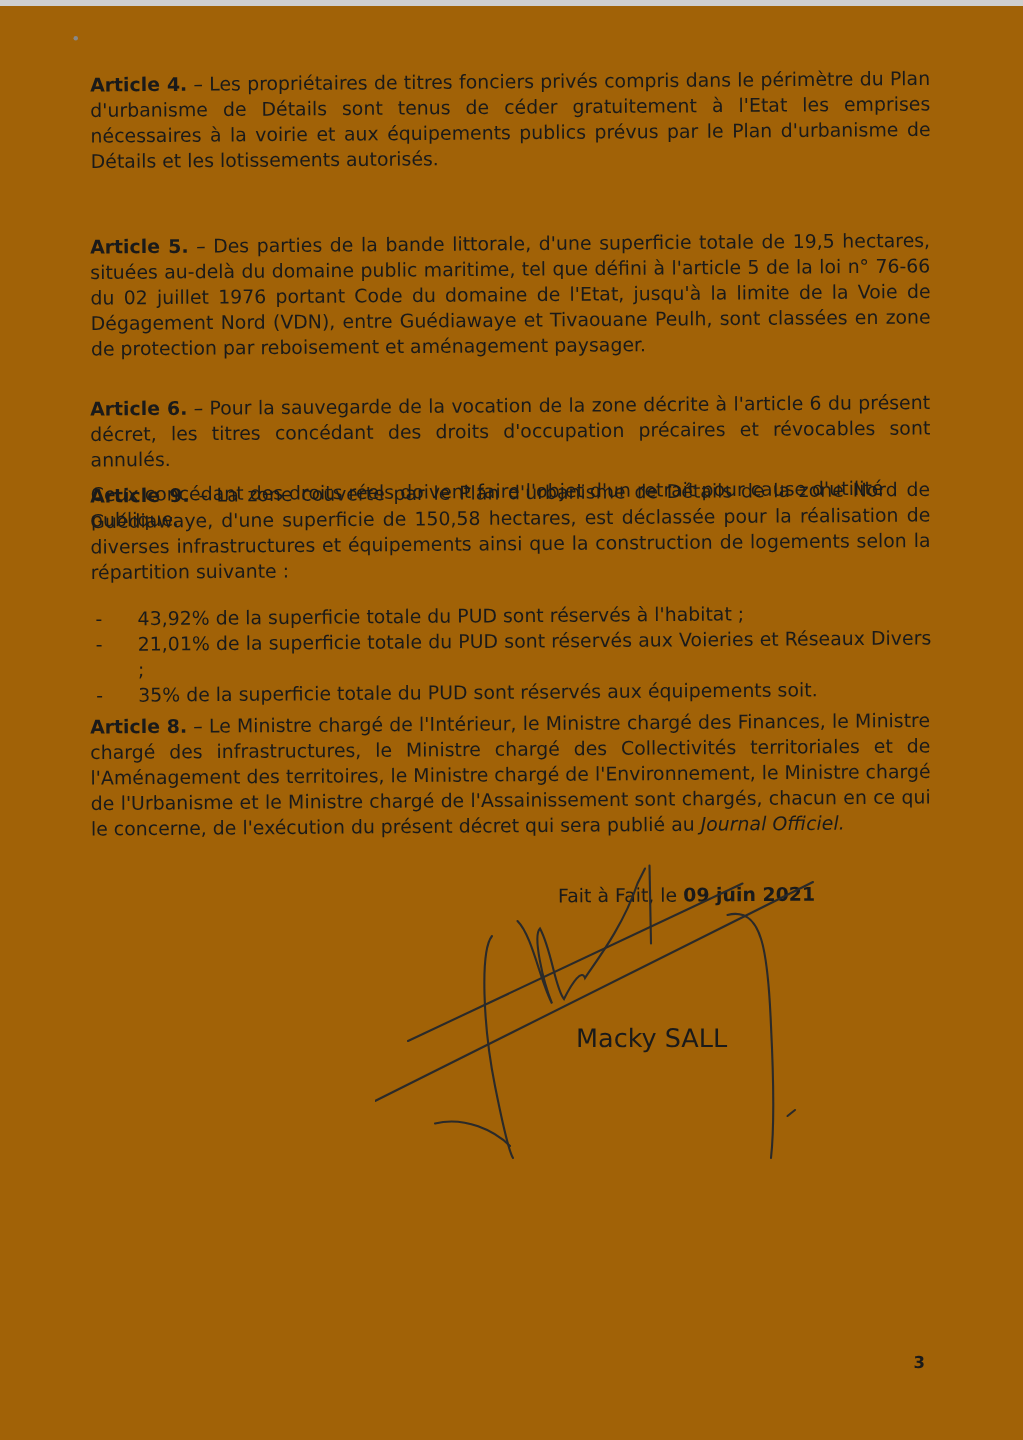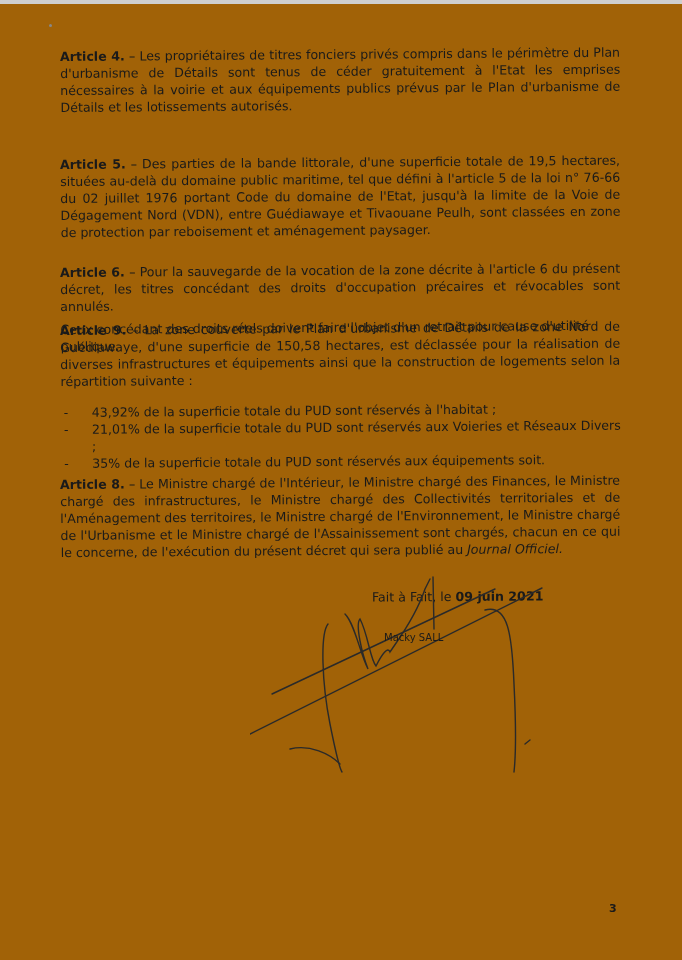--- a/index.html
+++ b/index.html
@@ -21,21 +21,21 @@
     transform: rotate(-0.45deg);
     transform-origin: left top;
   }
   .text p { margin: 0; }
   .art { font-weight: bold; }
   .list { margin: 0; padding: 0; list-style: none; }
   .list li { position: relative; padding-left: 31px; margin-left: 0; }
   .list li::before { content: "-"; position: absolute; left: 3px; }
   .fait { position:absolute; left: 372px; top: 585px; font-size: 12.6px; transform: rotate(-0.4deg); }
   .fait b { font-weight: bold; }
-  .signer { position:absolute; left: 384px; top: 628px; font-size: 10px; }
+  .signer { position:absolute; left: 384px; top: 679px; font-size: 17px; }
   .pagenum { position:absolute; left: 609px; top: 898px; font-size: 11px; font-weight: bold; }
   .dot1 { position:absolute; left:49px; top:20px; width:3px; height:3px; border-radius:50%; background:#888; }
   .sig { position:absolute; left:250px; top:570px; }
 </style>
 </head>
 <body>
 
 <div class="top-shadow"></div>
 <div class="page">
   <div class="dot1"></div>

